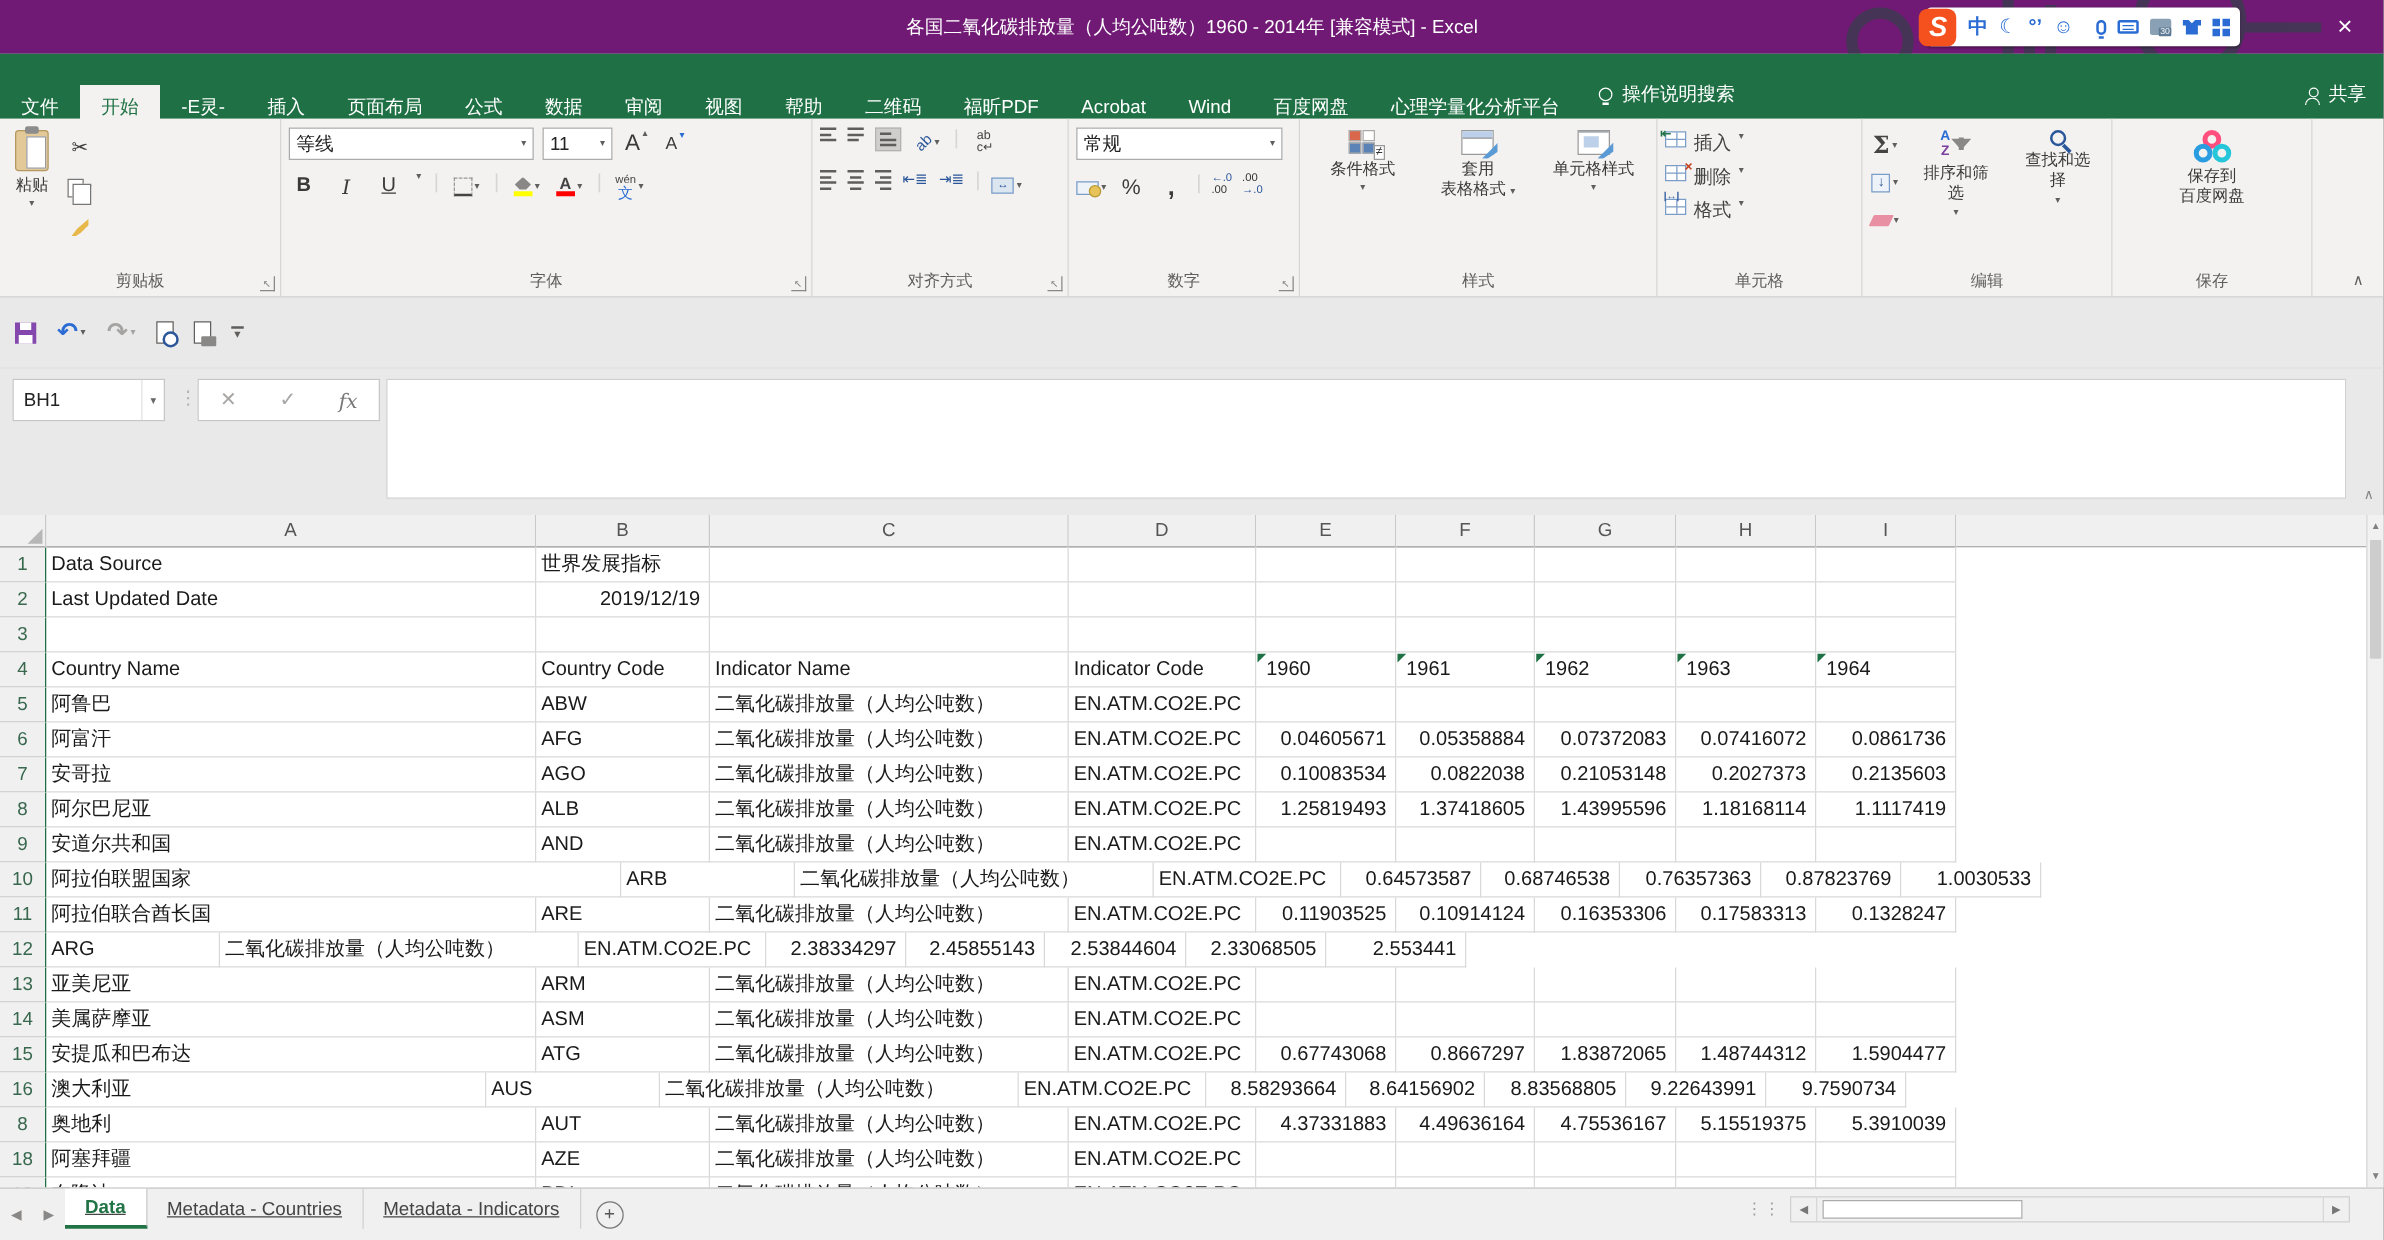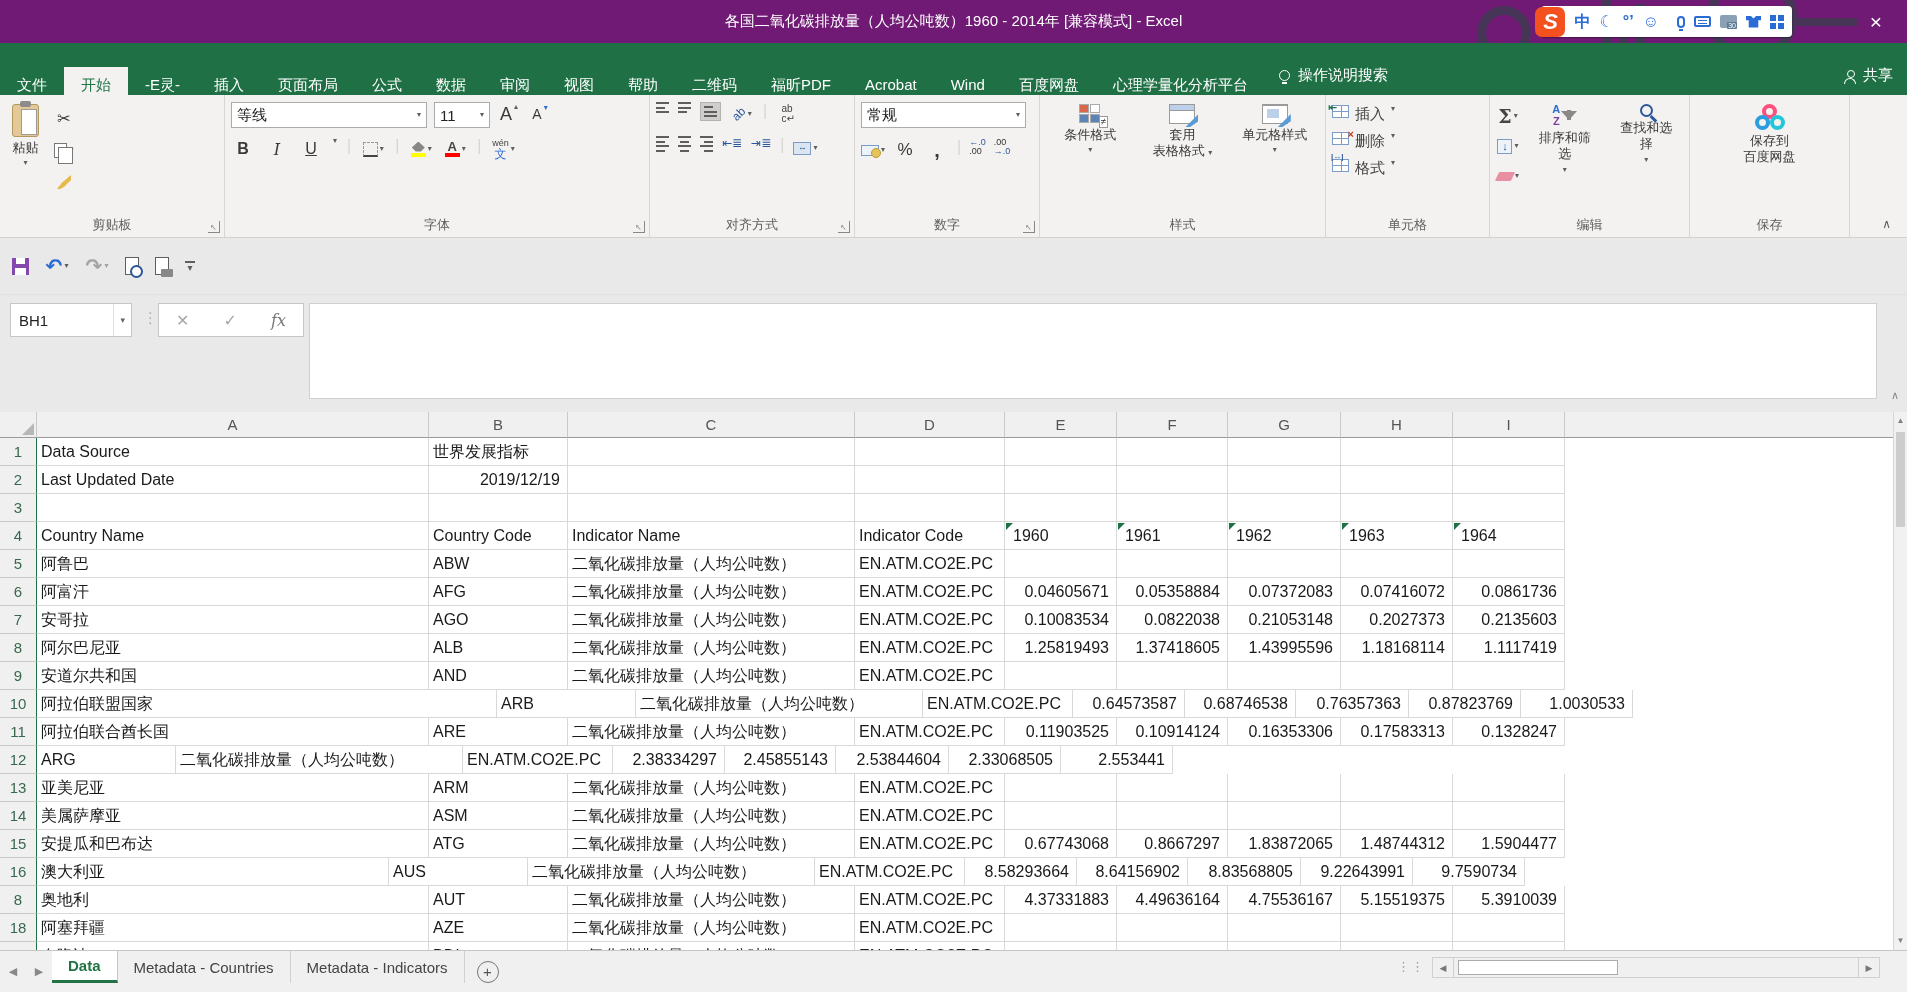--- a/index.html
+++ b/index.html
@@ -774,21 +774,21 @@
     <div class="vscroll">
       <div class="vs-btn">▲</div>
       <div class="vs-thumb"></div>
       <div class="vs-btn vs-down">▼</div>
     </div>
   </div>
 
   <div class="tabbar">
     <span class="nav">◀</span>
     <span class="nav">▶</span>
-    <span id="sheet-tabs" style="display:flex;align-items:flex-start;">
+    <span id="sheet-tabs" style="display:flex;align-items:flex-start;text-decoration:underline;">
         <span class="stab active">Data</span>
         <span class="stab">Metadata - Countries</span>
         <span class="stab">Metadata - Indicators</span>
       </span>
     <span class="addsheet">+</span>
     <span class="splitdots">⋮⋮</span>
     <div class="hscroll">
       <span class="hs-btn">◀</span>
       <span class="hs-track">
           <span class="hs-thumb"></span>

